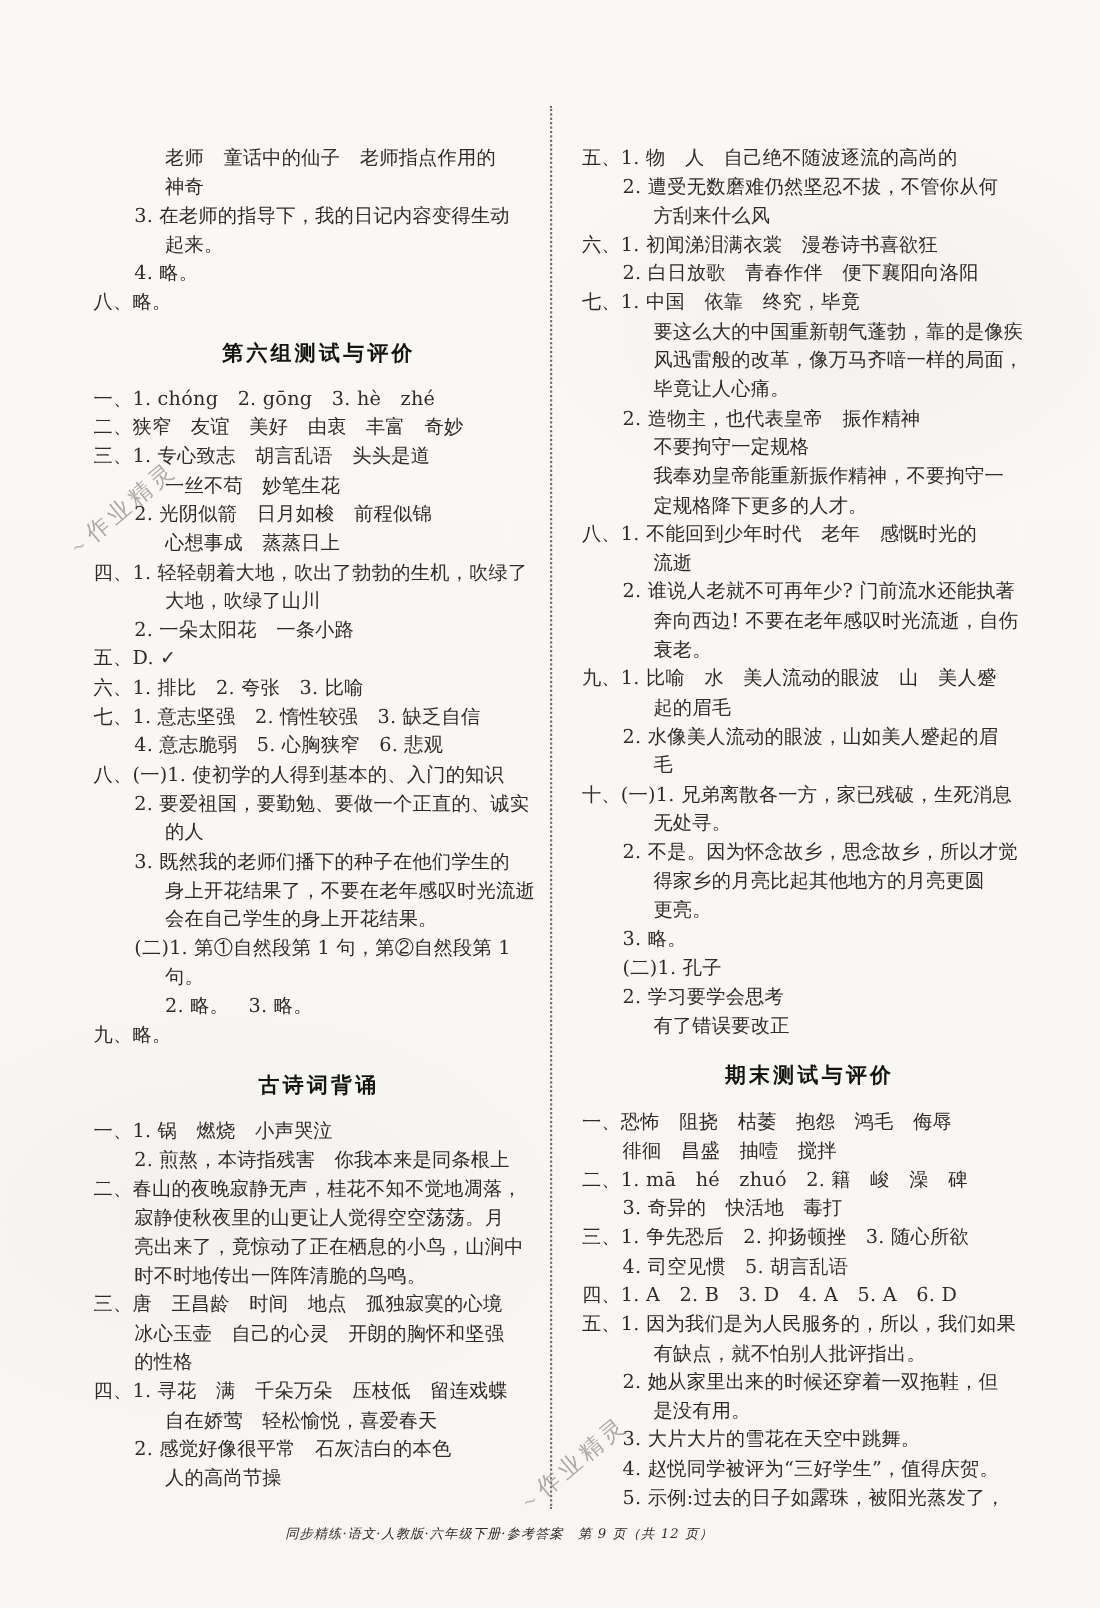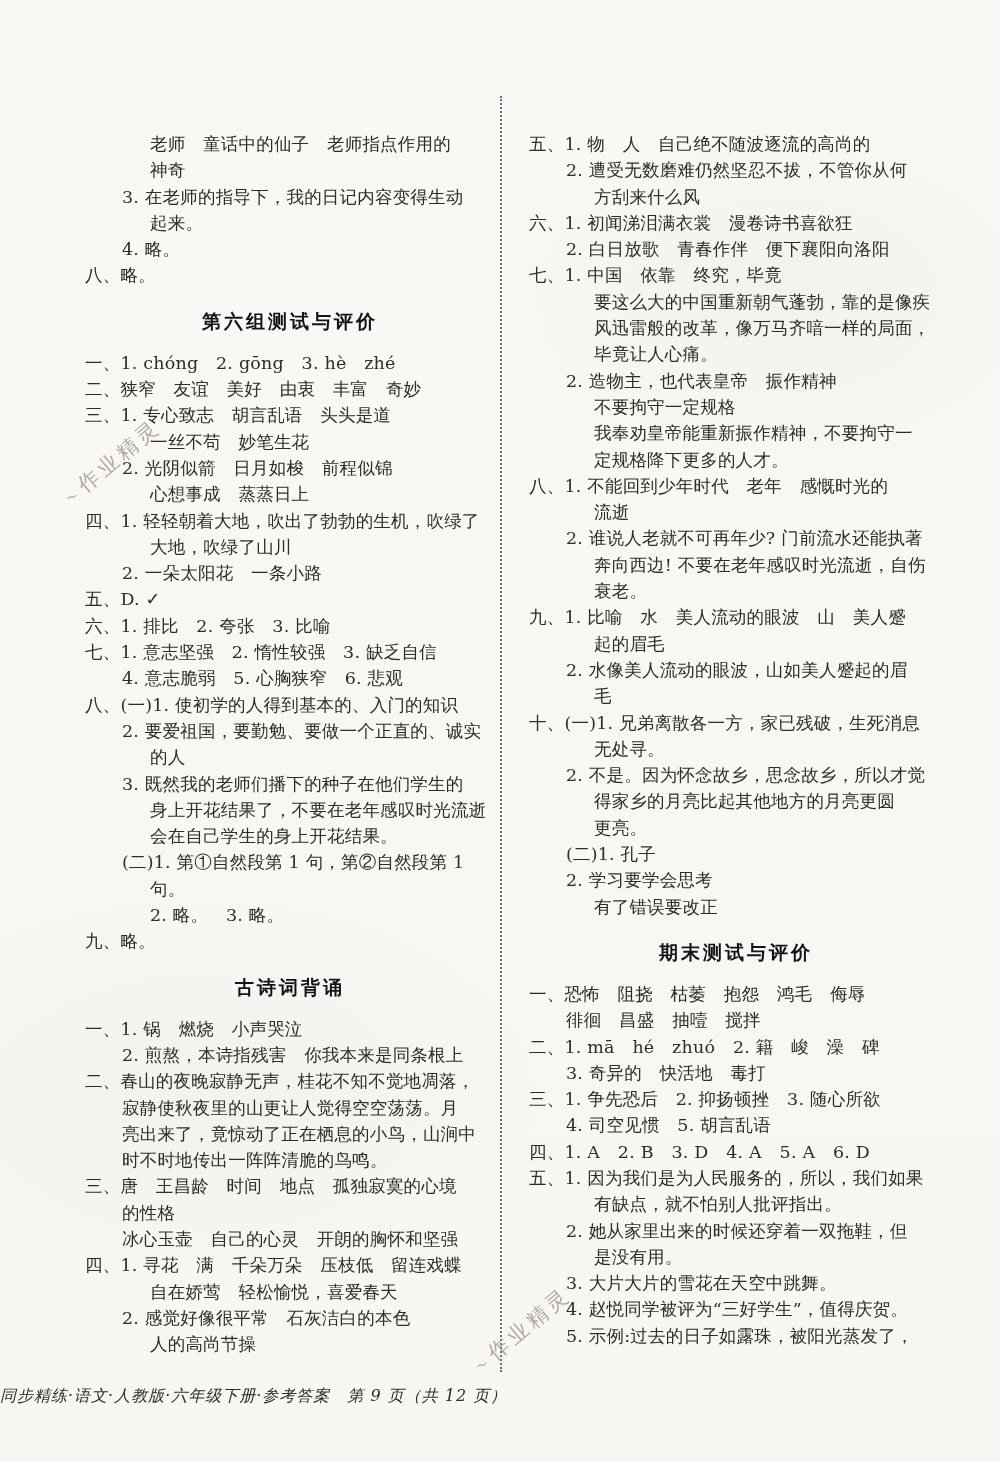--- a/index.html
+++ b/index.html
@@ -48,22 +48,22 @@
   }
   .wm::before{
     content:"~";
     display:inline-block;margin-right:2px;color:#a8a49f;
     transform:rotate(20deg);font-size:16px;
   }
   .wm1{left:52px;top:448px;}
   .wm2{left:462px;top:1316px;}
   .footer{
     position:absolute;left:0;right:92px;top:1386px;
-    text-align:left;font-style:italic;font-weight:500;
-    font-size:16px;letter-spacing:1px;color:#2e2c29;white-space:pre;
+    text-align:center;font-style:italic;font-weight:500;
+    font-size:12px;letter-spacing:1px;color:#2e2c29;white-space:pre;
   }
 </style>
 </head>
 <body>
 
 <div class="page">
   <div class="divider"></div>
 
   <div class="col col-left">
       <div class="line ind2">老师　童话中的仙子　老师指点作用的</div>
@@ -97,22 +97,22 @@
       <div class="line ind2">2. 略。　3. 略。</div>
       <div class="line ind0">九、略。</div>
       <div class="sec-title">古诗词背诵</div>
       <div class="line ind0">一、1. 锅　燃烧　小声哭泣</div>
       <div class="line ind1">2. 煎熬，本诗指残害　你我本来是同条根上</div>
       <div class="line ind0">二、春山的夜晚寂静无声，桂花不知不觉地凋落，</div>
       <div class="line ind1">寂静使秋夜里的山更让人觉得空空荡荡。月</div>
       <div class="line ind1">亮出来了，竟惊动了正在栖息的小鸟，山涧中</div>
       <div class="line ind1">时不时地传出一阵阵清脆的鸟鸣。</div>
       <div class="line ind0">三、唐　王昌龄　时间　地点　孤独寂寞的心境</div>
+      <div class="line ind1">冰心玉壶　自己的心灵　开朗的胸怀和坚强</div>
       <div class="line ind1">的性格</div>
-      <div class="line ind1">冰心玉壶　自己的心灵　开朗的胸怀和坚强</div>
       <div class="line ind0">四、1. 寻花　满　千朵万朵　压枝低　留连戏蝶</div>
       <div class="line ind2">自在娇莺　轻松愉悦，喜爱春天</div>
       <div class="line ind1">2. 感觉好像很平常　石灰洁白的本色</div>
       <div class="line ind2">人的高尚节操</div>
     </div>
   <div class="col col-right">
       <div class="line ind0">五、1. 物　人　自己绝不随波逐流的高尚的</div>
       <div class="line ind1">2. 遭受无数磨难仍然坚忍不拔，不管你从何</div>
       <div class="line ind2">方刮来什么风</div>
       <div class="line ind0">六、1. 初闻涕泪满衣裳　漫卷诗书喜欲狂</div>
@@ -132,20 +132,21 @@
       <div class="line ind2">衰老。</div>
       <div class="line ind0">九、1. 比喻　水　美人流动的眼波　山　美人蹙</div>
       <div class="line ind2">起的眉毛</div>
       <div class="line ind1">2. 水像美人流动的眼波，山如美人蹙起的眉</div>
       <div class="line ind2">毛</div>
       <div class="line ind0">十、(一)1. 兄弟离散各一方，家已残破，生死消息</div>
       <div class="line ind2">无处寻。</div>
       <div class="line ind1">2. 不是。因为怀念故乡，思念故乡，所以才觉</div>
       <div class="line ind2">得家乡的月亮比起其他地方的月亮更圆</div>
       <div class="line ind2">更亮。</div>
+      <div class="line ind1">3. 略。</div>
       <div class="line ind1">(二)1. 孔子</div>
       <div class="line ind1">2. 学习要学会思考</div>
       <div class="line ind2">有了错误要改正</div>
       <div class="sec-title">期末测试与评价</div>
       <div class="line ind0">一、恐怖　阻挠　枯萎　抱怨　鸿毛　侮辱</div>
       <div class="line ind1">徘徊　昌盛　抽噎　搅拌</div>
       <div class="line ind0">二、1. mā　hé　zhuó　2. 籍　峻　澡　碑</div>
       <div class="line ind1">3. 奇异的　快活地　毒打</div>
       <div class="line ind0">三、1. 争先恐后　2. 抑扬顿挫　3. 随心所欲</div>
       <div class="line ind1">4. 司空见惯　5. 胡言乱语</div>

